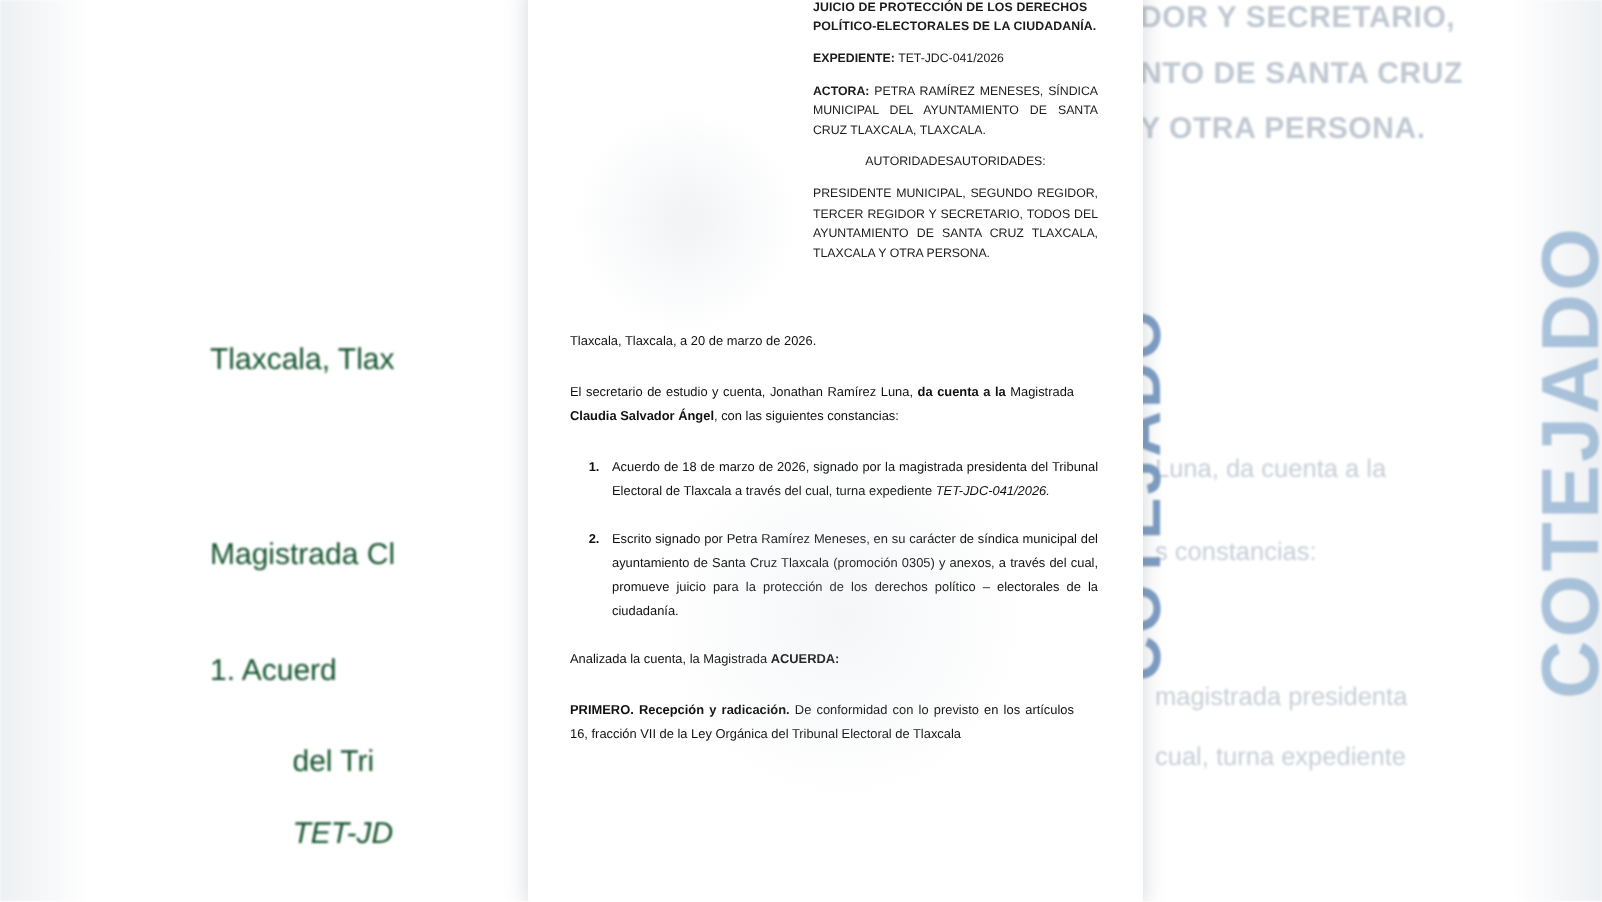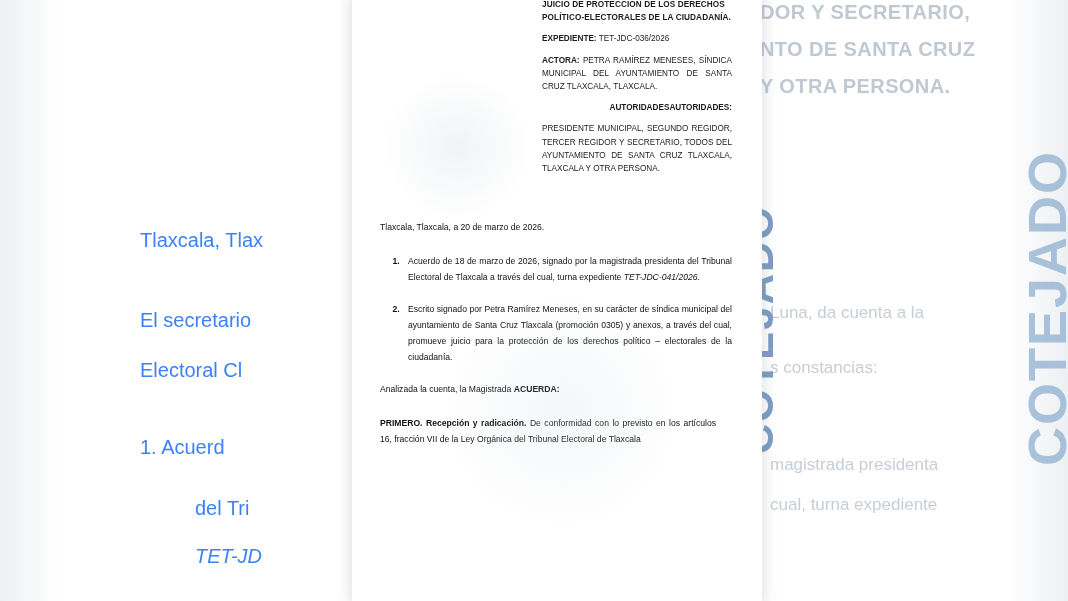--- a/index.html
+++ b/index.html
@@ -28,21 +28,21 @@
     line-height:37px;
     letter-spacing:0.4px;
     color:#c0c8d2;
   }
   .ghost-left{
     position:absolute;
     left:140px;
     width:360px;
     font-size:20px;
     line-height:30px;
-    color:#3b82f6;
+    color:#14532d;
   }
   .ghost-right{
     position:absolute;
     left:770px;
     width:300px;
     font-size:17px;
     line-height:26px;
     color:#c7ced6;
   }
   
@@ -85,21 +85,21 @@
     margin-left:162px;
     width:auto;
     font-size:8.2px;
     line-height:13.2px;
     text-align:justify;
   }
   .head-block p{margin:0 0 8px 0;}
   .head-block .b{font-weight:bold;}
   .head-line-caps{font-weight:bold;text-transform:uppercase;letter-spacing:.1px;}
   .head-resp{
-    display:flex;justify-content:flex-end;font-weight:bold;
+    display:flex;justify-content:center;font-weight:normal;
   }
   .body-text{
     margin-top:44px;
     font-size:8.6px;
     line-height:16px;
     color:#111;
   }
   .body-text p{margin:0 16px 18px 0;text-align:justify;}
   .body-text .b{font-weight:bold;}
   .body-text .i{font-style:italic;}
@@ -146,22 +146,21 @@
   <div class="edge-shade edge-left"></div>
   <div class="edge-shade edge-right"></div>
 
   <div class="ghost-top-right">
     <div>DOR Y SECRETARIO,</div>
     <div>NTO DE SANTA CRUZ</div>
     <div>Y OTRA PERSONA.</div>
   </div>
 
   <div class="ghost-left" style="top:225px;">Tlaxcala, Tlax</div>
-  <div class="ghost-left" style="top:305px;">El secretario</div>
-  <div class="ghost-left" style="top:355px;">Electoral Cl</div>
+  <div class="ghost-left" style="top:355px;">Magistrada Cl</div>
   <div class="ghost-left" style="top:432px;">1.  Acuerd</div>
   <div class="ghost-left" style="top:493px;left:195px;">del Tri</div>
   <div class="ghost-left" style="top:541px;left:195px;font-style:italic;">TET-JD</div>
 
   <div class="ghost-right" style="top:300px;">Luna,  da cuenta a la</div>
   <div class="ghost-right" style="top:355px;">s constancias:</div>
   <div class="ghost-right" style="top:452px;">magistrada presidenta</div>
   <div class="ghost-right" style="top:492px;">cual, turna expediente</div>
 
   <div class="stamp" id="stamp-center">COTEJADO</div>
@@ -174,38 +173,42 @@
 
   <div id="doc-inner">
 
     <div class="head-block">
       <p>
         <span class="head-line-caps">JUICIO DE PROTECCIÓN DE LOS DERECHOS</span><br>
         <span class="head-line-caps">POLÍTICO-ELECTORALES DE LA CIUDADANÍA.</span>
       </p>
       <p>
         <span class="b">EXPEDIENTE:</span>
-        <span>TET-JDC-036/2026</span>
+        <span>TET-JDC-041/2026</span>
       </p>
       <p>
         <span class="b">ACTORA:</span>
         <span>PETRA RAMÍREZ MENESES, SÍNDICA MUNICIPAL DEL AYUNTAMIENTO DE SANTA CRUZ TLAXCALA, TLAXCALA.</span>
       </p>
       <p class="head-resp">
         <span>AUTORIDADES</span>
         <span>AUTORIDADES:</span>
       </p>
       <p>
         <span>PRESIDENTE MUNICIPAL, SEGUNDO REGIDOR, TERCER REGIDOR Y SECRETARIO, TODOS DEL AYUNTAMIENTO DE SANTA CRUZ TLAXCALA, TLAXCALA Y OTRA PERSONA.</span>
       </p>
     </div>
 
     <div class="body-text">
       <p>Tlaxcala, Tlaxcala, a 20 de marzo de 2026.</p>
 
+      <p>
+        <span>El secretario de estudio y cuenta, Jonathan Ramírez Luna, </span><span class="b">da cuenta a la</span>
+        <span>Magistrada </span><span class="b">Claudia Salvador Ángel</span><span>, con las siguientes constancias:</span>
+      </p>
 
       <ol class="list">
         <li>
           <span>Acuerdo de 18 de marzo de 2026, signado por la magistrada presidenta del Tribunal Electoral de Tlaxcala a través del cual, turna expediente </span><span class="i">TET-JDC-041/2026.</span>
         </li>
         <li>
           <span>Escrito signado por Petra Ramírez Meneses, en su carácter de síndica municipal del ayuntamiento de Santa Cruz Tlaxcala (promoción 0305) y anexos, a través del cual, promueve juicio para la protección de los derechos político – electorales de la ciudadanía.</span>
         </li>
       </ol>
 

